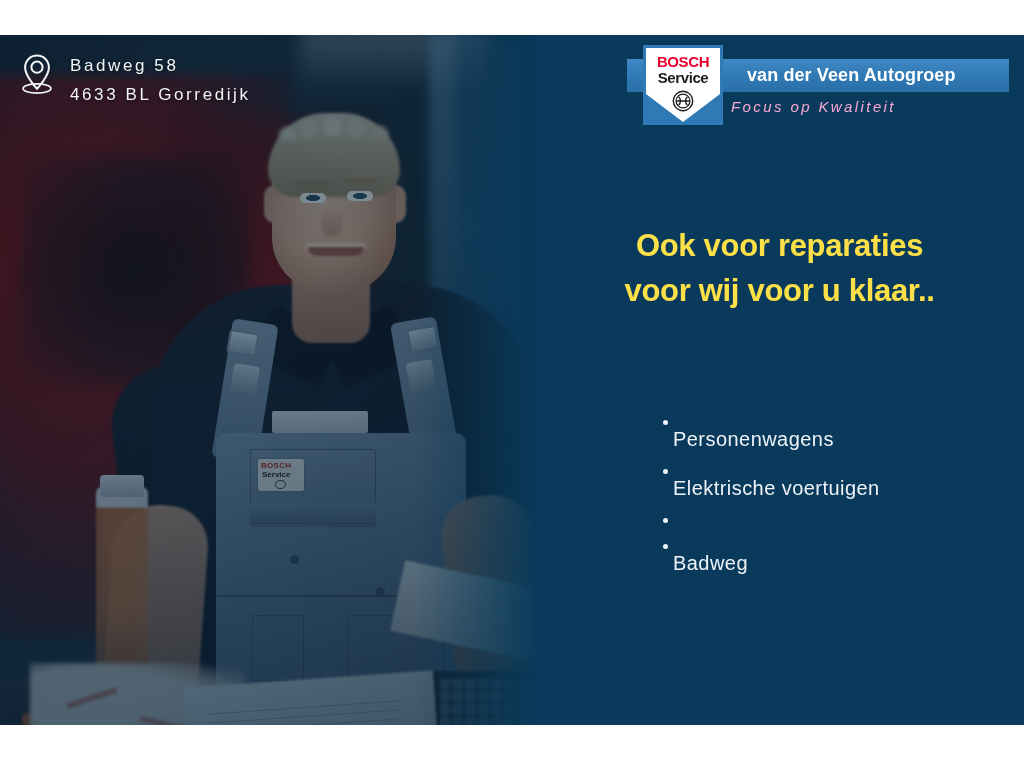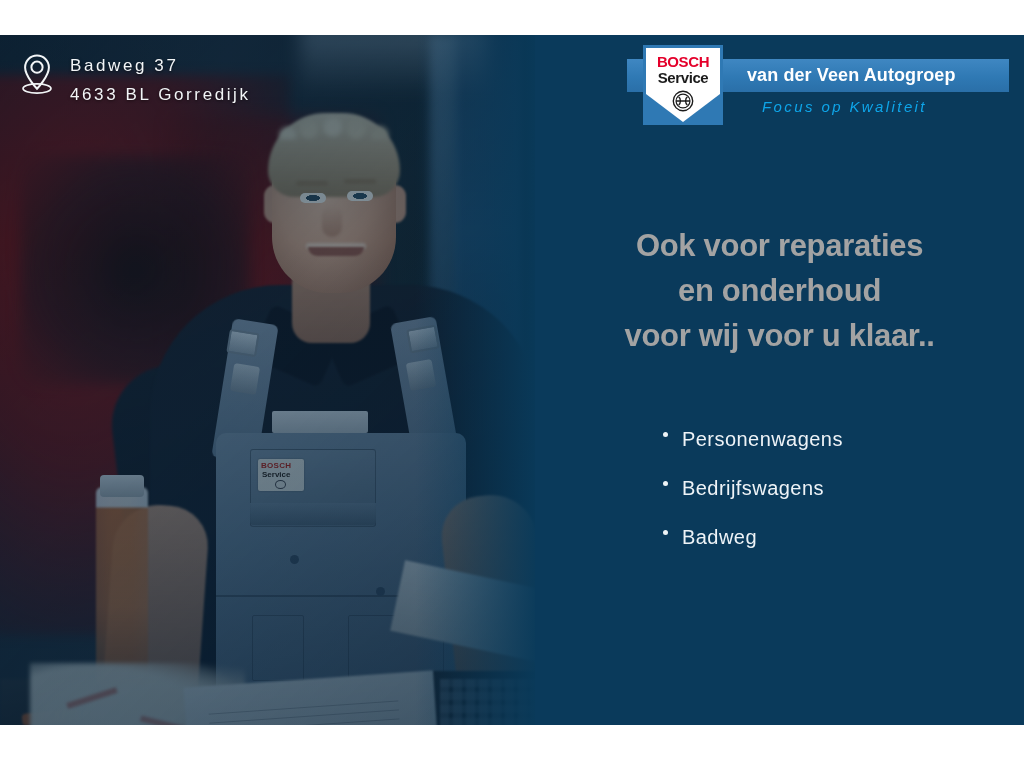--- a/index.html
+++ b/index.html
@@ -362,25 +362,24 @@
     position:absolute; left:212px; top:25px;
     width:280px; height:31px;
     display:flex; align-items:center;
     color:#ffffff;
     font:700 18px/31px "Liberation Sans", sans-serif;
     letter-spacing:.1px;
     white-space:nowrap;
   }
   #tagline {
     position:absolute; left:196px; top:60px;
-    color:#0ea5e9;
+    color:#f9a8d4;
     font:italic 400 15px/24px "Liberation Sans", sans-serif;
     letter-spacing:2.4px;
     white-space:nowrap;
-    margin-left:31px;
   }
 
   
   #boschlogo {
     position:absolute; left:108px; top:10px;
     width:80px; height:80px;
     background:#2f79b4;
     padding:3px;
   }
   #boschlogo .shield {
@@ -403,33 +402,33 @@
   }
   #boschlogo .emblem {
     position:absolute; left:26px; top:42px;
     width:22px; height:22px;
   }
 
   
   #headline {
     position:absolute; left:0; top:188px; width:489px;
     text-align:center;
-    color:#a3a3a3;
+    color:#fde047;
     font:700 31px/45px "Liberation Sans", sans-serif;
     letter-spacing:-.3px;
   }
   #headline div { display:block; }
 
   
   #bullets {
     position:absolute; left:128px; top:390px;
     list-style:none;
   }
   #bullets li {
-    display:flex; align-items:center; gap:14px;
+    display:flex; align-items:flex-start; gap:5px;
     color:#eef3f7;
     font:400 20px/28px "Liberation Sans", sans-serif;
     letter-spacing:.45px;
     margin-bottom:21px;
     white-space:nowrap;
   }
   #bullets .dot {
     width:5px; height:5px; border-radius:50%;
     background:#eef3f7; flex:none;
     transform:translateY(-5px);
@@ -513,21 +512,21 @@
     <div class="layer fade-right"></div>
   </div>
 
   <div id="address">
     <svg class="pin" viewBox="0 0 34 42">
       <path d="M17 2.5c-6.6 0-11.9 5.3-11.9 11.9 0 8.7 11.9 21.4 11.9 21.4s11.9-12.7 11.9-21.4C28.9 7.8 23.6 2.5 17 2.5z" fill="none" stroke="#f2f5f7" stroke-width="2"></path>
       <circle cx="17" cy="14.2" r="5.6" fill="none" stroke="#f2f5f7" stroke-width="2"></circle>
       <ellipse cx="17" cy="35.5" rx="14" ry="4.6" fill="none" stroke="#f2f5f7" stroke-width="1.6"></ellipse>
     </svg>
     <div class="lines">
-      <div>Badweg 37</div>
+      <div>Badweg 58</div>
       <div>4633 BL Gorredijk</div>
     </div>
   </div>
 
   <div id="panel">
 
     <div id="brandband"></div>
 
     <div id="boschlogo">
       <div class="shield">
@@ -540,32 +539,34 @@
           <path d="M4.4 12h15.2" stroke="#1b1b1b" stroke-width="1.4"></path>
         </svg>
       </div>
     </div>
 
     <div id="brandname">van der Veen Autogroep</div>
     <div id="tagline">Focus op Kwaliteit</div>
 
     <div id="headline">
       <div>Ook voor reparaties</div>
-      <div>en onderhoud</div>
       <div>voor wij voor u klaar..</div>
     </div>
 
     <ul id="bullets">
       <li>
         <span class="dot"></span>
         <span>Personenwagens</span>
       </li>
       <li>
         <span class="dot"></span>
-        <span>Bedrijfswagens</span>
+        <span>Elektrische voertuigen</span>
+      </li>
+      <li>
+        <span class="dot"></span>
       </li>
       <li>
         <span class="dot"></span>
         <span>Badweg</span>
       </li>
     </ul>
 
   </div>
 </div>
 

